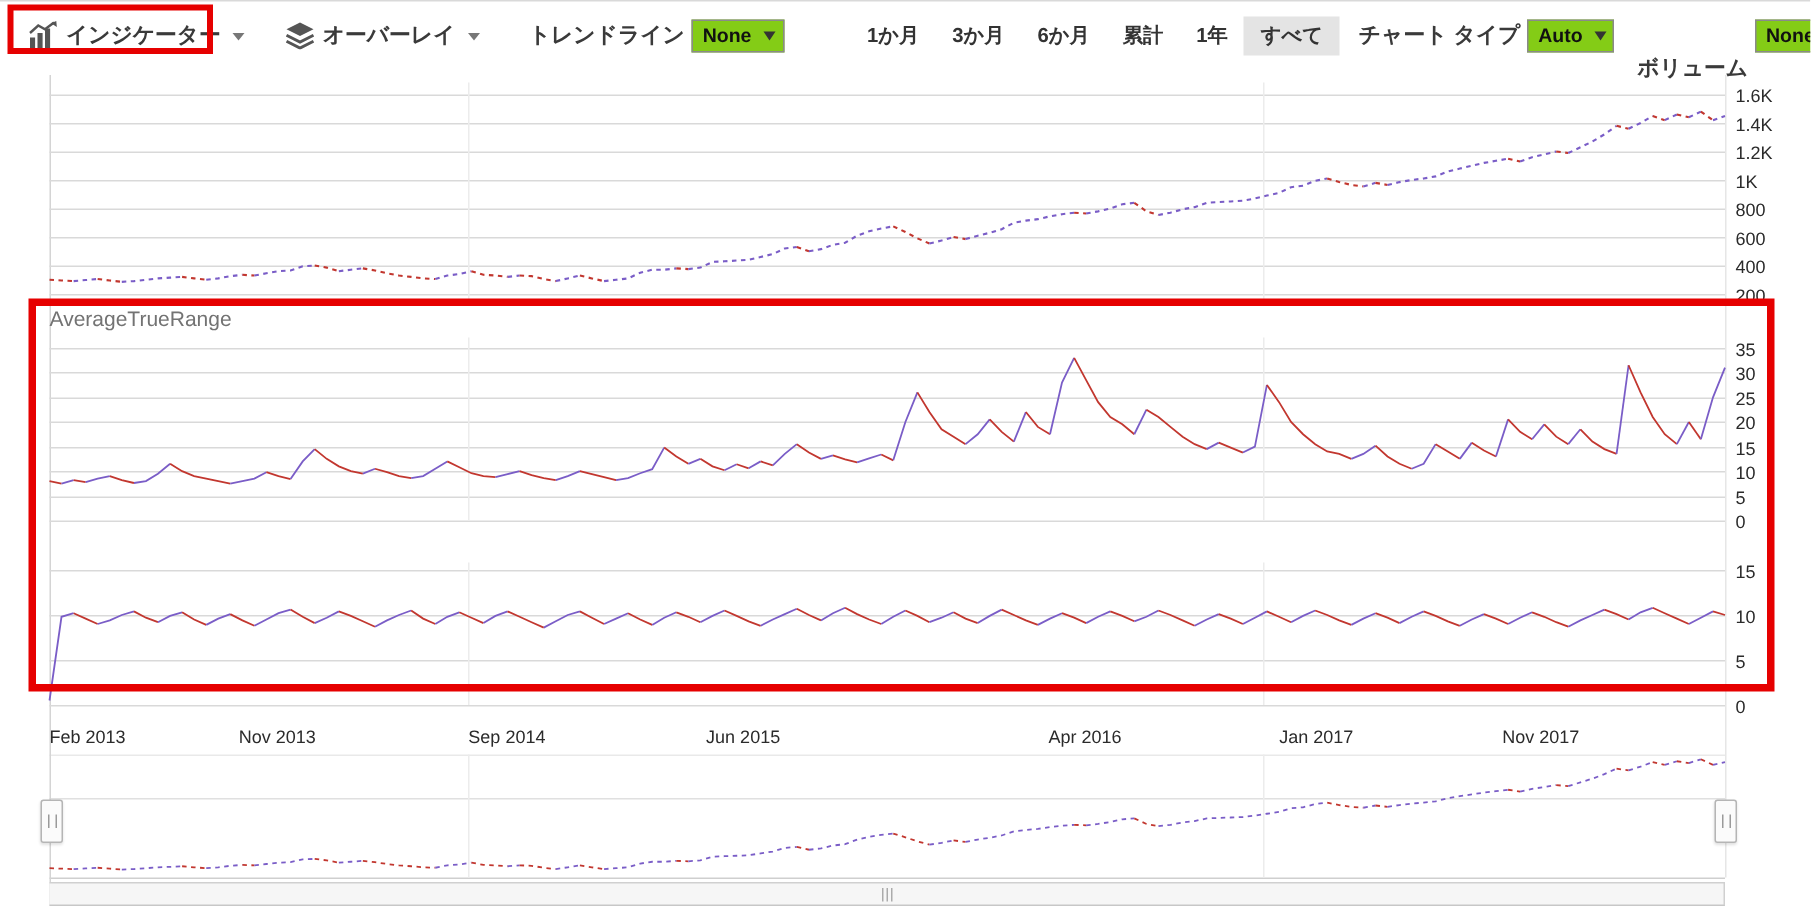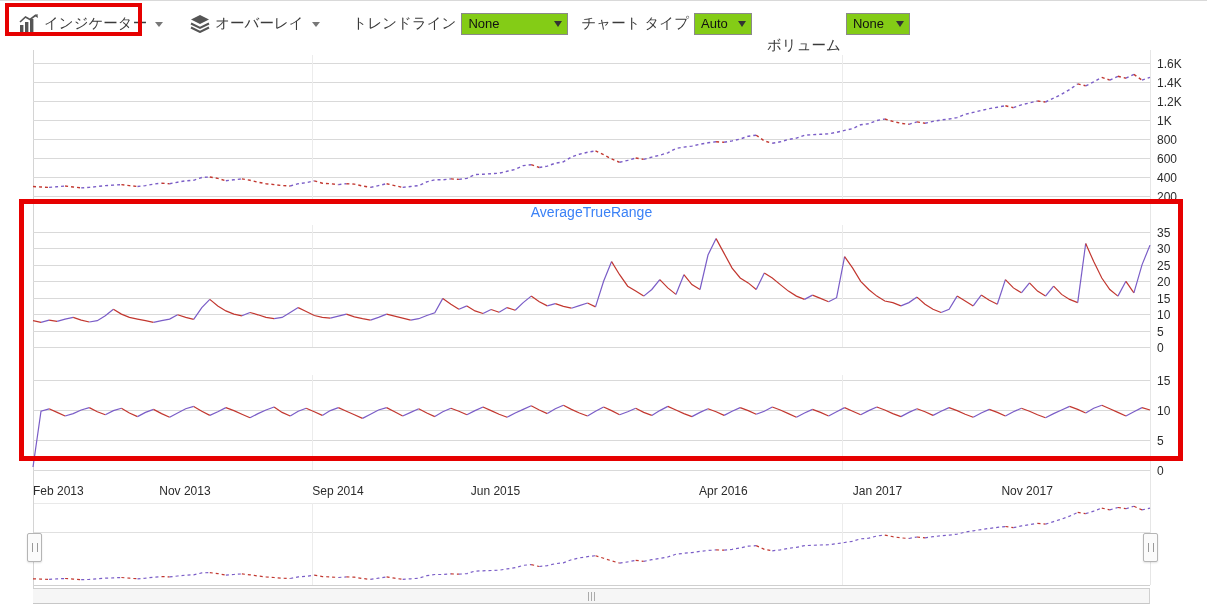--- a/index.html
+++ b/index.html
@@ -1,38 +1,38 @@
 <!DOCTYPE html>
 <html><head>
 <meta charset="utf-8">
 <style>
   html,body{margin:0;padding:0;background:#fff;}
   .page{position:relative;width:1207px;height:608px;background:#fff;overflow:hidden;
         font-family:"Liberation Sans","DejaVu Sans",sans-serif;}
   
   .toolbar{position:absolute;top:0;left:0;right:0;height:46px;background:#fff;
            border-top:1px solid #d9d9d9;display:flex;align-items:center;z-index:3;
-           padding-left:19px;box-sizing:border-box;white-space:nowrap;}
+           padding-left:19px;box-sizing:border-box;white-space:nowrap;font-weight:bold;}
   .tb-btn{display:inline-flex;align-items:center;gap:5px;color:#3a3a3a;font-size:14.5px;cursor:pointer;}
   .tb-btn svg{flex:0 0 auto;}
   .caret{width:0;height:0;border-left:4px solid transparent;border-right:4px solid transparent;
          border-top:5px solid #777;margin-left:3px;margin-top:2px;}
   .tb-label{font-size:14.5px;color:#3a3a3a;}
   .tb-select{display:inline-flex;align-items:center;justify-content:space-between;
              border:1px solid #8a8a8a;background:#84cc16;height:22px;box-sizing:border-box;
              padding:0 5px 0 6px;font-size:13px;color:#111;margin-left:5px;cursor:pointer;}
   .sel-arrow{width:0;height:0;border-left:4px solid transparent;border-right:4px solid transparent;
              border-top:6px solid #333;margin-left:8px;}
   .periods{display:flex;align-items:center;margin-left:44px;}
   .period{padding:4px 11px;font-size:13.5px;color:#333;cursor:pointer;}
   .period.selected{background:#e4e4e4;}
   
   .chart-svg{position:absolute;left:0;top:0;z-index:1;}
-  .panel-title{position:absolute;left:33px;width:1117px;text-align:center;
-               font-size:14px;color:#3b82f6;z-index:2;}
+  .panel-title{position:absolute;left:33px;width:1117px;text-align:left;
+               font-size:14px;color:#737373;z-index:2;}
   .title-atr{top:204px;}
   .title-mass{top:353px;}
   
   .hl-box{position:absolute;border:5px solid #e60000;z-index:6;pointer-events:none;box-sizing:border-box;}
   .hl-indicator{left:5px;top:3px;width:137px;height:33px;border-width:4px;}
   .hl-panels{left:19px;top:199px;width:1164px;height:262px;}
   
   .nav-handle{position:absolute;width:13px;height:27px;top:533px;background:#fbfbfb;
               border:1px solid #b5b5b5;border-radius:2px;z-index:4;display:flex;
               align-items:center;justify-content:center;cursor:ew-resize;
@@ -357,20 +357,28 @@
       <span>オーバーレイ</span>
       <span class="caret"></span>
     </span>
 
     <span class="tb-label" style="margin-left:33px;">トレンドライン</span>
     <span class="tb-select" style="width:107px;">
       <span>None</span>
       <span class="sel-arrow"></span>
     </span>
 
+    <span class="periods">
+      <span class="period">1か月</span>
+      <span class="period">3か月</span>
+      <span class="period">6か月</span>
+      <span class="period">累計</span>
+      <span class="period">1年</span>
+      <span class="period selected">すべて</span>
+    </span>
 
     <span class="tb-label" style="margin-left:13px;">チャート タイプ</span>
     <span class="tb-select" style="width:58px;">
       <span>Auto</span>
       <span class="sel-arrow"></span>
     </span>
 
     <span class="tb-label" style="margin-left:15px;margin-top:44px;">ボリューム</span>
     <span class="tb-select" style="width:64px;">
       <span>None</span>

